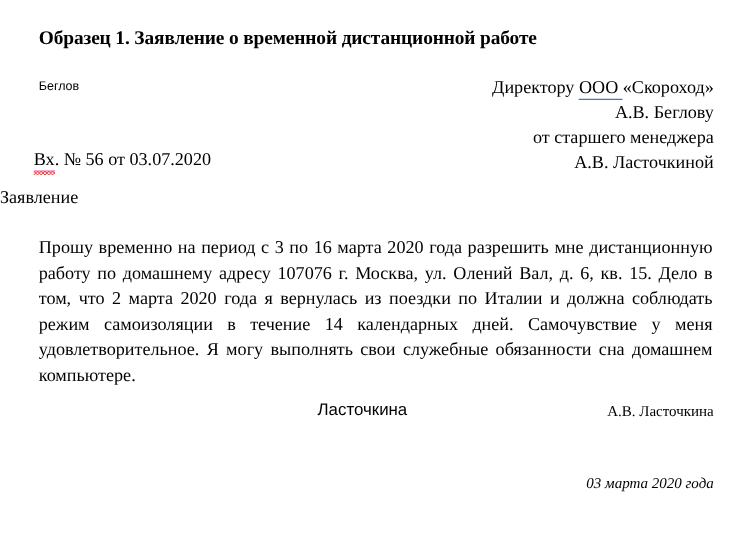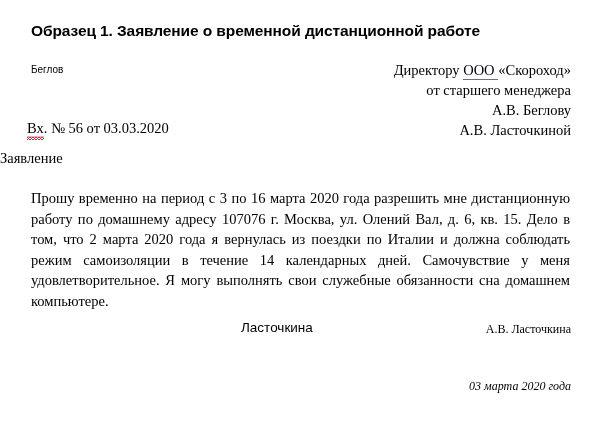--- a/index.html
+++ b/index.html
@@ -21,21 +21,21 @@
     height: 442px;
     background: #ffffff;
   }
 
   
   .doc-title {
     position: absolute;
     left: 31px;
     top: 22px;
     width: 540px;
-    font-family: Liberation Sans, sans-serif;
+    font-family: Liberation Serif, serif;
     font-size: 15.5px;
     font-weight: bold;
     letter-spacing: -0.1px;
     white-space: nowrap;
   }
 
   
   .res-block {
     position: absolute;
     left: 31px;
@@ -121,21 +121,21 @@
     font-family: "Liberation Serif", serif;
     font-size: 14.5px;
     line-height: 20.5px;
     text-align: justify;
     text-justify: inter-word;
   }
 
   
   .sig-left {
     position: absolute;
-    left: 241px;
+    left: 254px;
     top: 320px;
     font-family: "Liberation Sans", sans-serif;
     font-size: 13.5px;
     white-space: nowrap;
   }
   .sig-right {
     position: absolute;
     right: 29px;
     top: 319px;
     width: 300px;
@@ -157,26 +157,26 @@
 <body>
 
 <div class="page">
 
   <div class="doc-title">Образец 1. Заявление о временной дистанционной работе</div>
 
   <div class="res-block">
     <div class="res-line-2">Беглов</div>
   </div>
 
-  <div class="incoming"><span class="spellcheck">Вх</span><span>. № 56 от 03.03.2020</span></div>
+  <div class="incoming"><span class="spellcheck">Вх</span><span>. № 56 от 03.07.2020</span></div>
 
   <div class="addressee">
     <div><span>Директору </span><span class="link-underline">ООО </span><span> «Скороход»</span></div>
+    <div>А.В. Беглову</div>
     <div>от старшего менеджера</div>
-    <div>А.В. Беглову</div>
     <div>А.В. Ласточкиной</div>
   </div>
 
   <div class="statement-heading">Заявление</div>
 
   <div class="body-text">Прошу временно на период с 3 по 16 марта 2020 года разрешить мне дистанционную работу по домашнему адресу 107076 г. Москва, ул. Олений Вал, д. 6, кв. 15. Дело в том, что 2 марта 2020 года я вернулась из поездки по Италии и должна соблюдать режим самоизоляции в течение 14 календарных дней. Самочувствие у меня удовлетворительное. Я могу выполнять свои служебные обязанности сна домашнем компьютере.</div>
 
   <div class="sig-left">Ласточкина</div>
 
   <div class="sig-right">

